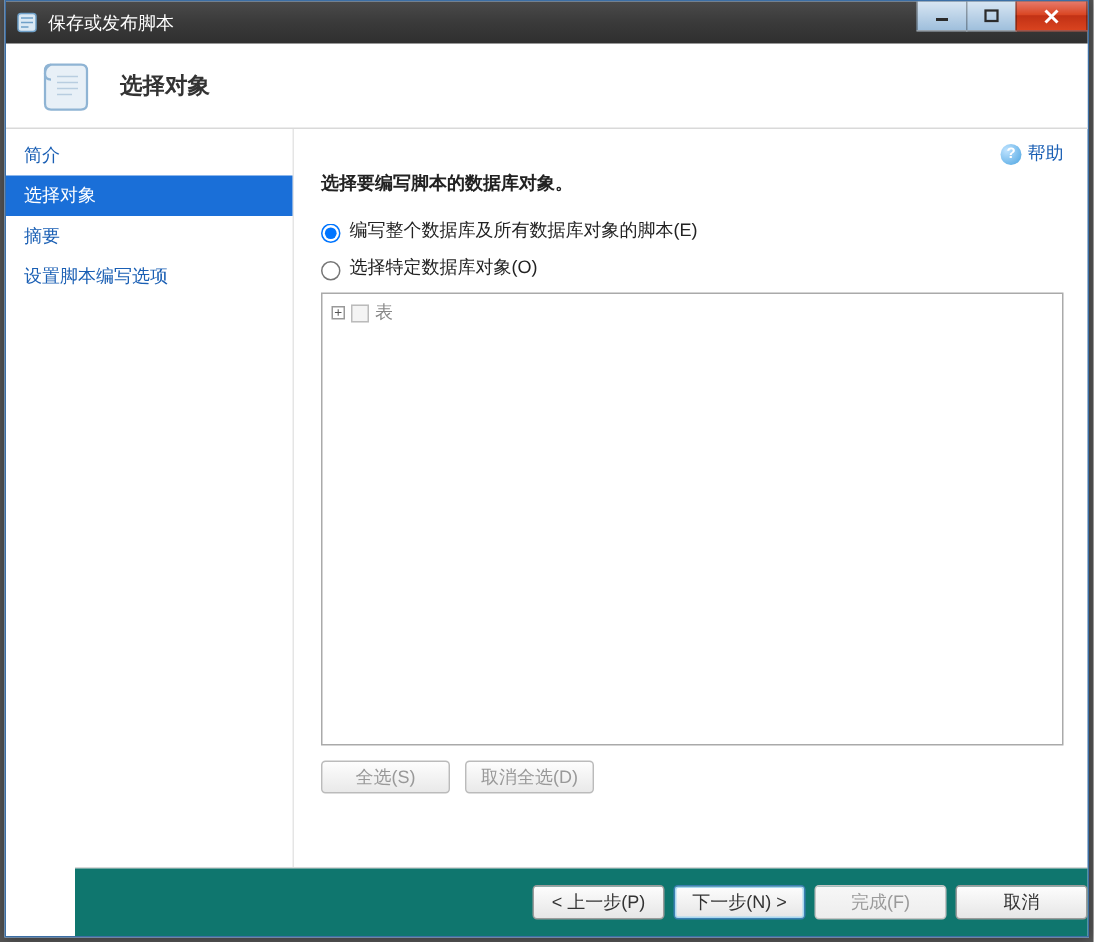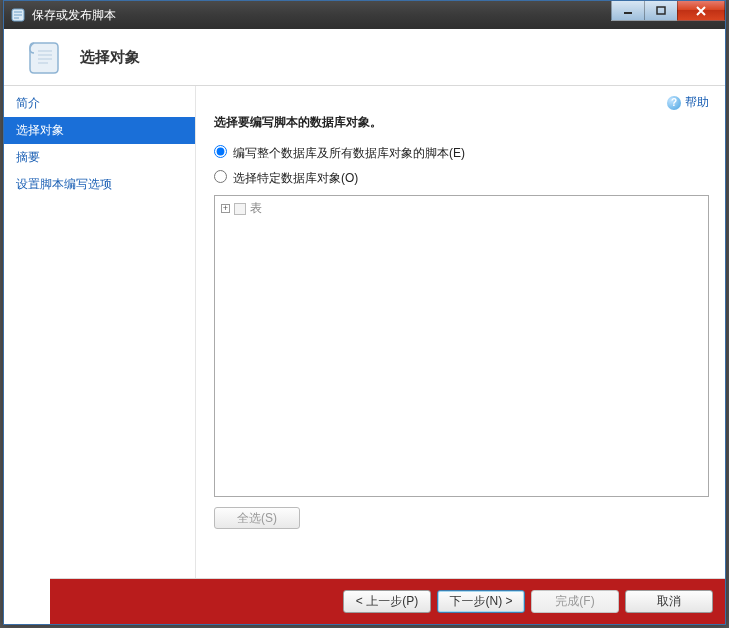--- a/index.html
+++ b/index.html
@@ -18,29 +18,29 @@
 .header .script-icon { width: 40px; height: 40px; display:flex; align-items:center; justify-content:center; }
 .header .page-title { font-size: 15px; font-weight: bold; color: #333; }
 .body-area { display: flex; height: 492px; }
 .sidebar { width: 192px; background: #fff; border-right: 1px solid #e5e5e5; padding-top: 4px; }
 .nav-item { padding: 5px 12px; color: #1a5fb4; cursor: pointer; font-size: 12px; }
 .nav-item.selected { background: #1a6fd8; color: #fff; }
 .content { flex: 1; padding: 10px 16px 0 18px; position: relative; }
 .help-link { position: absolute; right: 16px; top: 8px; display: flex; align-items: center; gap: 4px; color: #1a5fb4; cursor: pointer; }
 .help-link .qmark { width: 14px; height: 14px; border-radius: 50%; background: radial-gradient(circle at 30% 30%, #bfe3ff, #4aa3e0); color: #fff; font-size: 10px; display:flex; align-items:center; justify-content:center; font-weight:bold; }
 .prompt { font-weight: bold; font-size: 12px; margin: 18px 0 14px 0; color: #222; }
-.radio-row { display: flex; align-items: flex-start; gap: 6px; margin-bottom: 8px; font-size: 12px; color: #222; }
+.radio-row { display: flex; align-items: flex-end; gap: 6px; margin-bottom: 8px; font-size: 12px; color: #222; }
 .radio-row input { margin: 0; }
 .tree-box { border: 1px solid #aaa; background: #fff; height: 302px; margin-top: 4px; padding: 4px 6px; overflow: auto; }
 .tree-row { display: flex; align-items: center; gap: 4px; color: #888; font-size: 12px; }
 .tree-plus { width: 9px; height: 9px; border: 1px solid #999; display:flex; align-items:center; justify-content:center; font-size: 9px; line-height: 1; color:#555; }
 .tree-check { width: 12px; height: 12px; border: 1px solid #bbb; background: #f4f4f4; }
 .sel-buttons { margin-top: 10px; display: flex; gap: 10px; }
 .sel-buttons button { min-width: 86px; height: 22px; font-size: 12px; background: linear-gradient(to bottom,#fdfdfd,#e9e9e9); border: 1px solid #bbb; border-radius: 3px; color: #999; cursor: default; }
-.footer { height: 46px; border-top: 1px solid #d9d9d9; display: flex; justify-content: flex-end; align-items: center; padding-right: 12px; gap: 6px; background:#b91c1c;margin-left:46px; }
+.footer { height: 46px; border-top: 1px solid #d9d9d9; display: flex; justify-content: flex-end; align-items: center; gap: 6px; background:#0f766e;margin-left:46px; }
 .footer button { min-width: 88px; height: 23px; font-size: 12px; background: linear-gradient(to bottom,#fdfdfd,#e6e6e6); border: 1px solid #9b9b9b; border-radius: 3px; color: #333; display:flex; align-items:center; justify-content:center; gap:2px; cursor:pointer; }
 .footer button.disabled { color: #9a9a9a; border-color:#c4c4c4; background: linear-gradient(to bottom,#f7f7f7,#ededed); cursor:default; }
 .footer button.default-btn { border: 1px solid #3c7fb1; box-shadow: 0 0 0 1px #a8d8f0 inset; }
 </style>
 </head>
 <body>
 
 <div class="window">
 
   <div class="titlebar">
@@ -112,20 +112,21 @@
       <div class="tree-box">
         <div class="tree-row">
           <span class="tree-plus">+</span>
           <span class="tree-check"></span>
           <span>表</span>
         </div>
       </div>
 
       <div class="sel-buttons">
         <button disabled="">全选(S)</button>
+        <button disabled="">取消全选(D)</button>
       </div>
     </div>
   </div>
 
   <div class="footer">
     <button>
       <span>&lt; 上一步(P)</span>
     </button>
     <button class="default-btn">
       <span>下一步(N) &gt;</span>

